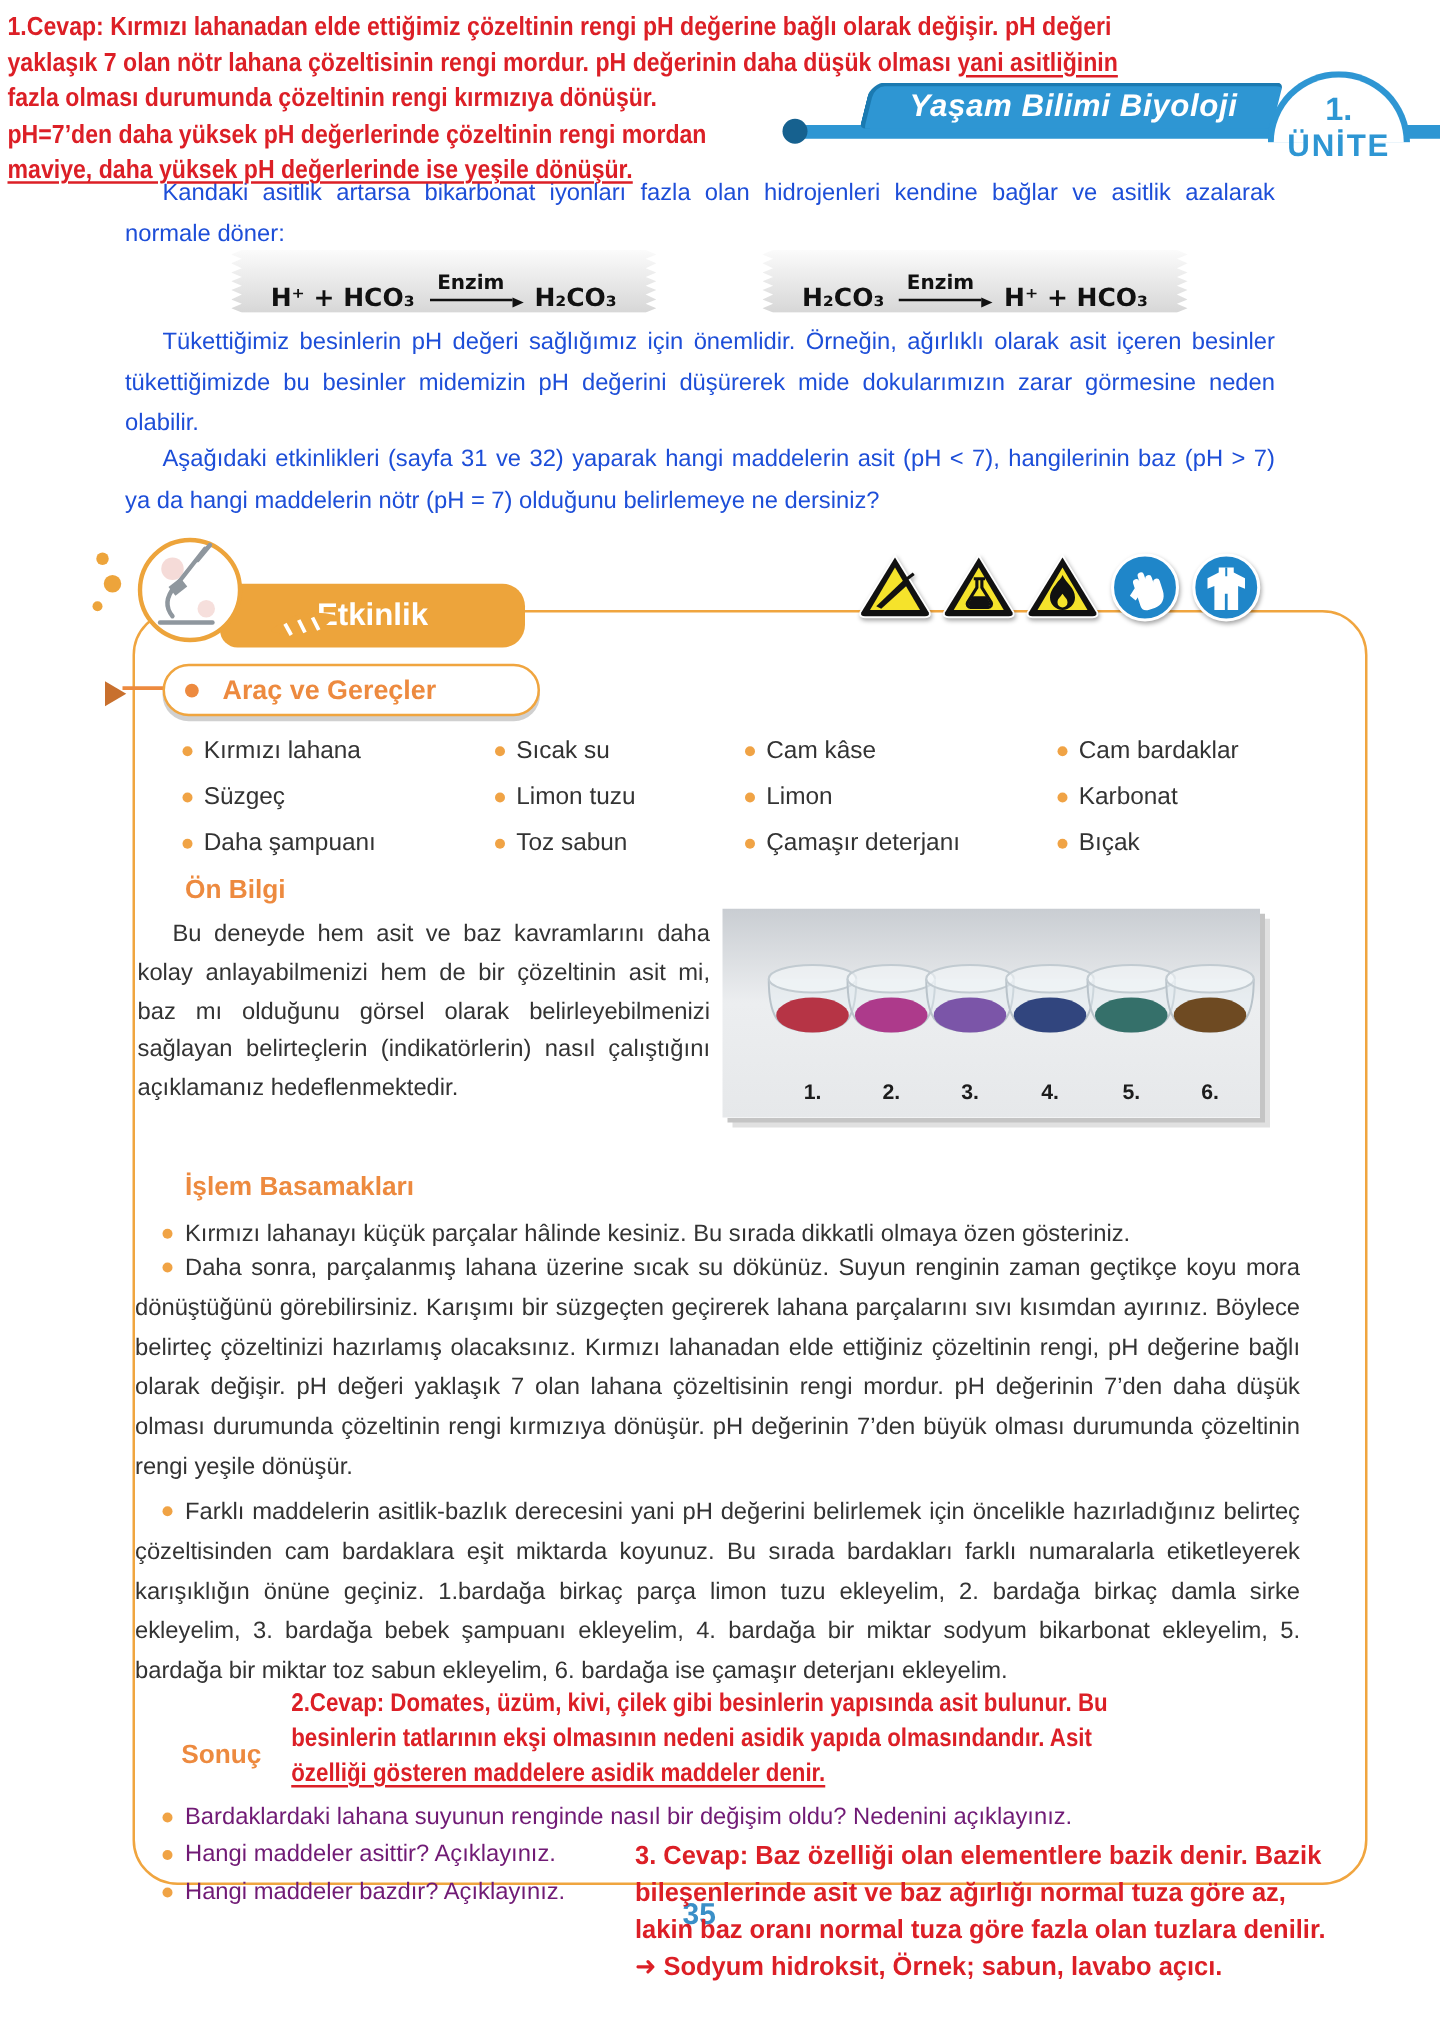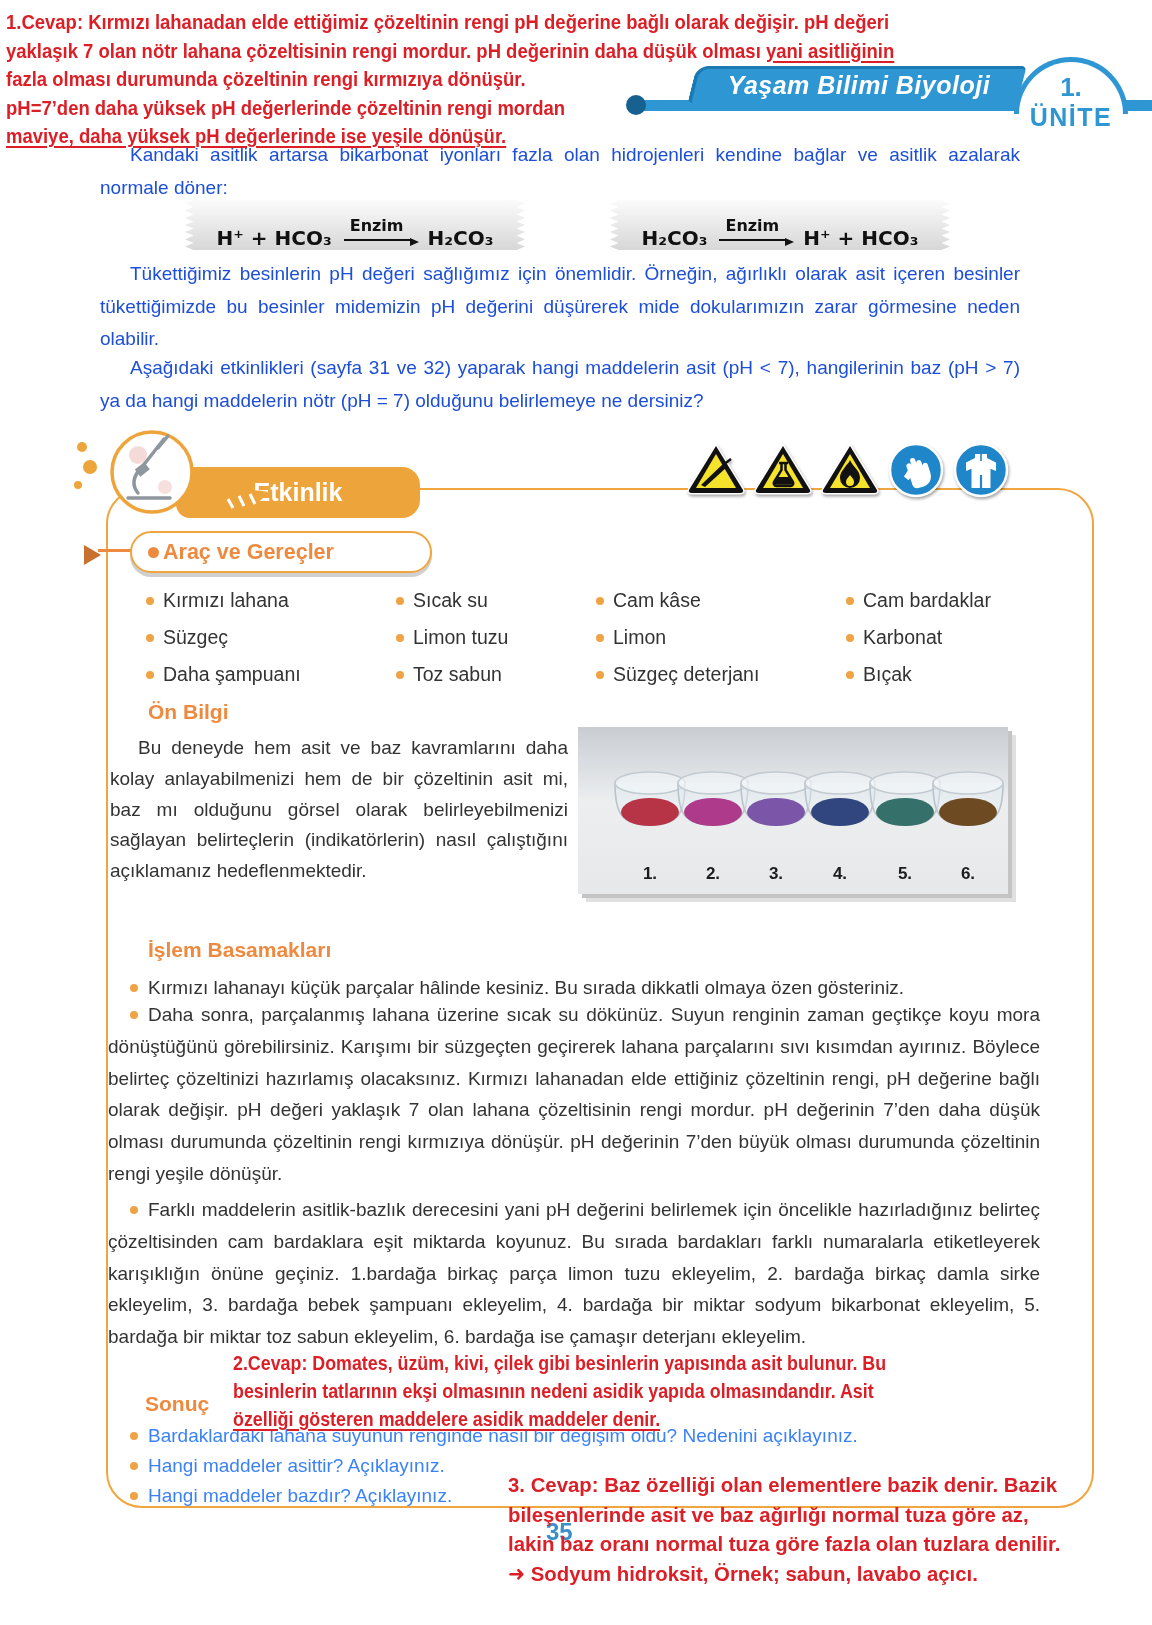--- a/index.html
+++ b/index.html
@@ -56,21 +56,21 @@
                border-radius:14px 18px 18px 14px; color:#fff; font-weight:bold; font-size:25px;
                display:flex; align-items:center; justify-content:center; z-index:1;margin-top:38px; }
   .etk-logo { position:absolute; left:64px; top:415px; z-index:2; }
   .haz { position:absolute; left:686px; top:441px; display:flex; gap:7px; align-items:center; z-index:2; }
   .haz svg { filter:drop-shadow(1.5px 2.5px 1.5px rgba(0,0,0,.35)); }
   .act-title { position:absolute; left:106px; top:503px; width:940px; text-align:center;
                color:#e4683f; font-weight:bold; font-size:21px; z-index:1; }
 
   .pill { position:absolute; left:130px; top:531px; width:302px; height:42px; background:#fff;
           border:2.5px solid #f0a53f; border-radius:22px; box-shadow:0 4px 0 rgba(120,120,120,.35);
-          display:flex; align-items:center; gap:4px; padding-left:16px; z-index:2; }
+          display:flex; align-items:center; gap:19px; padding-left:16px; z-index:2; }
   .pill-dot { width:11px; height:11px; border-radius:50%; background:#ed8a3f; }
   .pill-text { color:#ed8a3f; font-weight:bold; font-size:21.5px; }
   .pill-arrow { position:absolute; left:84px; top:545px; width:0; height:0; z-index:2;
           border-left:17px solid #c8702e; border-top:10px solid transparent; border-bottom:10px solid transparent; }
   .pill-line { position:absolute; left:98px; top:549px; width:52px; height:3px; background:#ed8a3f; z-index:1; }
 
   .materials { position:absolute; left:146px; top:589px; width:905px; display:grid;
                grid-template-columns:250px 200px 250px 1fr; row-gap:14px; z-index:1; }
   .mat { display:flex; align-items:center; gap:9px; font-size:19.5px; color:#333; height:23px; }
   .mdot { width:8px; height:8px; border-radius:50%; background:#f0a345; flex:none; }
@@ -86,21 +86,21 @@
 
   .steps-h { left:148px; top:938px; }
   .step { position:absolute; left:108px; width:932px; text-align:justify; font-size:19px;
           line-height:31.8px; color:#333; z-index:1; }
   .s1 { top:972px; } .s2 { top:999px; } .s3 { top:1194px; }
   .bdot { display:inline-block; width:8px; height:8px; border-radius:50%; background:#f0a345;
           margin:0 10px 2px 22px; }
 
   .sonuc-h { left:145px; top:1392px; }
   .sq { position:absolute; left:130px; display:flex; align-items:center; gap:10px;
-        font-size:19px; color:#3b82f6; z-index:1; }
+        font-size:19px; color:#701a75; z-index:1;margin-top:18px; }
   .sq1 { top:1425px; } .sq2 { top:1455px; } .sq3 { top:1485px; }
 
   .pagenum { position:absolute; left:546px; top:1518px; color:#3a8fc7; font-weight:bold;
              font-size:24px; z-index:1; }
 </style>
 </head>
 <body>
 
 <div class="page">
 
@@ -246,21 +246,21 @@
     <div class="mat">
         <span class="mdot"></span>
         <span>Daha şampuanı</span>
       </div>
     <div class="mat">
         <span class="mdot"></span>
         <span>Toz sabun</span>
       </div>
     <div class="mat">
         <span class="mdot"></span>
-        <span>Süzgeç deterjanı</span>
+        <span>Çamaşır deterjanı</span>
       </div>
     <div class="mat">
         <span class="mdot"></span>
         <span>Bıçak</span>
       </div>
   </div>
 
   <div class="sec-h onbilgi-h">Ön Bilgi</div>
   <p class="onbilgi-text">Bu deneyde hem asit ve baz kavramlarını daha kolay anlayabilmenizi hem de bir çözeltinin asit mi, baz mı olduğunu görsel olarak belirleyebilmenizi sağlayan belirteçlerin (indikatörlerin) nasıl çalıştığını açıklamanız hedeflenmektedir.</p>
 

